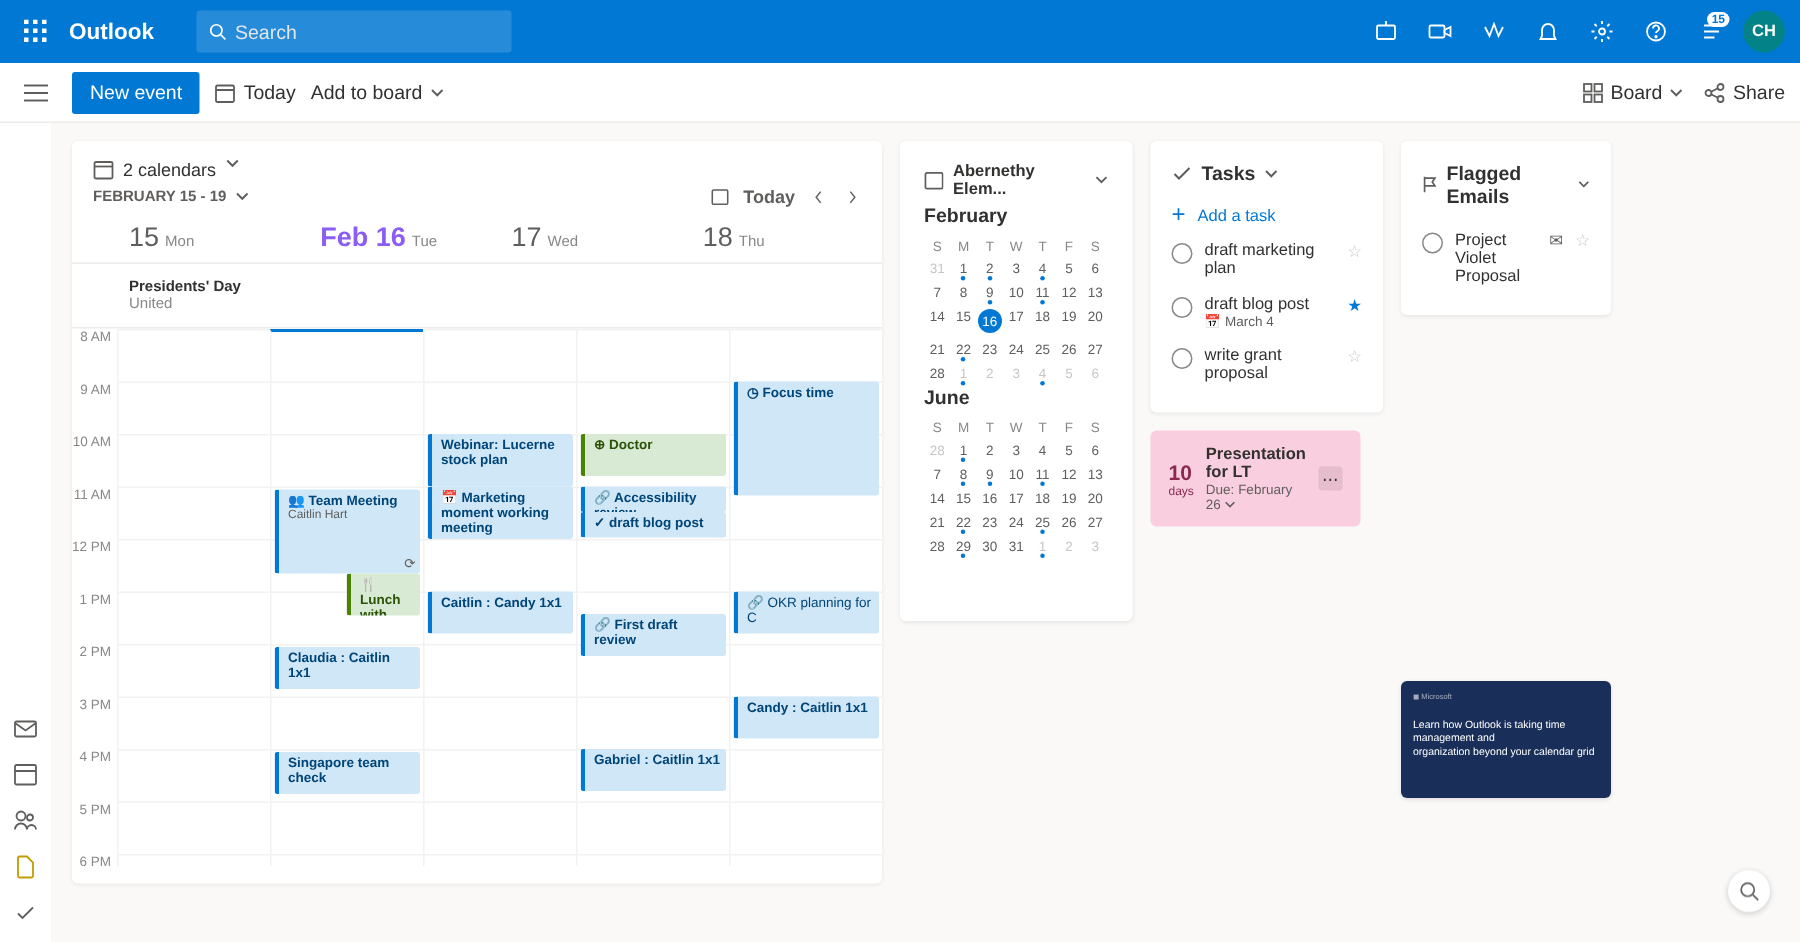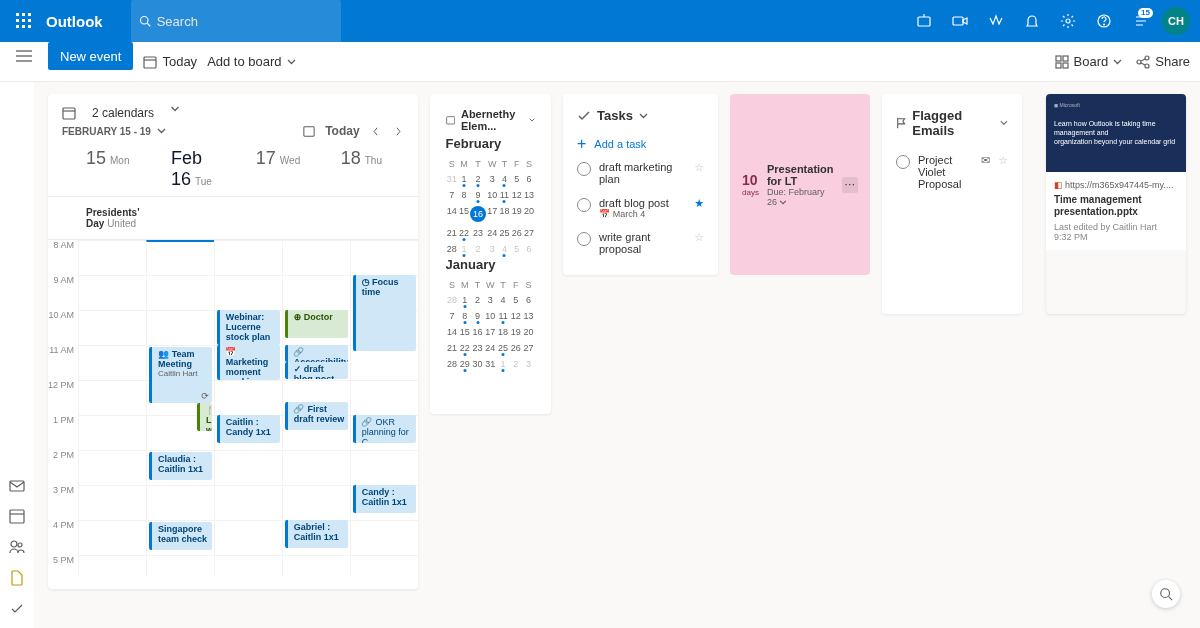--- a/index.html
+++ b/index.html
@@ -1,45 +1,45 @@
 <!DOCTYPE html>
 <html><head>
 <meta charset="utf-8">
 <style>
 *{box-sizing:border-box;margin:0;padding:0;font-family:"Segoe UI",Arial,sans-serif}
 body{background:#fff;font-size:12px;color:#323130;width:1200px;height:628px;overflow:hidden}
 .app{display:flex;flex-direction:column;height:100%}
 .header{background:#0078d4;height:42px;display:flex;align-items:center;color:#fff;padding:5px 8px}
 .waffle{width:32px;height:32px;display:flex;align-items:center;justify-content:center;cursor:pointer}
 .brand{font-size:15px;font-weight:600;margin-left:6px;margin-right:28px}
-.search{background:rgba(255,255,255,0.15);height:43px;width:210px;border-radius:2px;display:flex;align-items:center;padding:0 8px}
+.search{background:rgba(255,255,255,0.15);height:28px;width:210px;border-radius:2px;display:flex;align-items:center;padding:0 8px}
 .search input{background:transparent;border:none;color:#fff;flex:1;outline:none;font-size:13px}
 .search input::placeholder{color:#e6e6e6}
 .hicons{margin-left:auto;display:flex;gap:4px;align-items:center}
 .hicon{width:32px;height:32px;display:flex;align-items:center;justify-content:center;cursor:pointer;position:relative}
 .badge{position:absolute;top:3px;right:3px;background:#fff;color:#0078d4;font-size:8px;font-weight:600;border-radius:8px;padding:0 3px;line-height:10px}
 .avatar{width:28px;height:28px;border-radius:50%;background:#038387;display:flex;align-items:center;justify-content:center;font-size:11px;font-weight:600}
-.toolbar{height:40px;border-bottom:1px solid #edebe9;display:flex;padding:0 10px;gap:10px}
+.toolbar{height:40px;border-bottom:1px solid #edebe9;display:flex;align-items:center;padding:0 10px;gap:10px}
 .hamburger{width:28px;height:28px;display:flex;align-items:center;justify-content:center;cursor:pointer;color:#605e5c}
 .newbtn{background:#0078d4;color:#fff;border:none;height:28px;padding:0 12px;border-radius:2px;font-size:13px;cursor:pointer}
 .tbtn{display:flex;align-items:center;gap:5px;color:#323130;font-size:13px;cursor:pointer}
 .tright{margin-left:auto;display:flex;gap:14px}
 .body{flex:1;display:flex;background:#faf9f8;overflow:hidden}
 .rail{width:34px;background:#fff;display:flex;flex-direction:column;align-items:center;justify-content:flex-end;padding-bottom:12px;gap:16px;color:#605e5c}
 .board{flex:1;padding:12px 14px;overflow:auto;display:flex;gap:12px;align-items:flex-start}
 .card{background:#fff;border-radius:4px;box-shadow:0 1px 3px rgba(0,0,0,0.08)}
 .calcard{width:540px;height:495px;padding:12px 0;display:flex;flex-direction:column}
-.calhead{padding:0 14px;display:flex;align-items:flex-start;gap:16px}
+.calhead{padding:0 14px;display:flex;align-items:flex-start;gap:6px}
 .chev{width:10px;color:#605e5c}
 .calsub{padding:4px 14px;font-size:10px;font-weight:700;color:#605e5c;display:flex;align-items:center;gap:6px}
 .calnav{margin-left:auto;display:flex;gap:10px;align-items:center;font-size:12px;color:#605e5c}
 .weekhead{display:flex;border-bottom:1px solid #edebe9;padding-left:30px}
 .daycol{flex:1;padding:6px 8px}
 .daynum{font-size:18px;color:#605e5c;font-weight:400}
-.today .daynum{color:#0f172a;font-weight:400}
+.today .daynum{color:#8b5cf6;font-weight:700}
 .dow{font-size:10px;color:#8a8886;margin-left:4px}
 .allday{padding:4px 0 4px 30px;display:flex;border-bottom:1px solid #edebe9}
 .holiday{font-size:10px}.holiday b{color:#323130;font-weight:600}.holiday span{color:#8a8886}
 .grid{flex:1;overflow:auto;position:relative;display:flex}
 .times{width:30px;font-size:9px;color:#8a8886;text-align:right;padding-right:4px}
 .times div{height:35px}
 .cols{flex:1;display:flex;position:relative}
 .col{flex:1;border-left:1px solid #f3f2f1;position:relative}
 .col.today{border-top:2px solid #0078d4}
 .hourline{position:absolute;left:0;right:0;border-top:1px solid #f3f2f1}
@@ -56,21 +56,21 @@
 .mgrid .d.sel span{background:#0078d4;color:#fff;border-radius:50%;display:inline-block;width:16px;height:16px;line-height:16px}
 .mgrid .d.dot::after{content:"";position:absolute;bottom:0;left:50%;transform:translateX(-50%);width:3px;height:3px;border-radius:50%;background:#0078d4}
 .tasks{width:155px;padding:14px}
 .chead{display:flex;align-items:center;gap:6px;font-size:13px;font-weight:600;margin-bottom:10px}
 .task{display:flex;align-items:flex-start;gap:8px;padding:6px 0;font-size:11px;color:#323130}
 .task .circ{width:14px;height:14px;border:1.5px solid #8a8886;border-radius:50%;flex-shrink:0;margin-top:1px}
 .task .star{color:#c8c6c4;margin-left:auto;cursor:pointer}
 .task .star.on{color:#0078d4}
 .addtask{color:#0078d4;display:flex;gap:8px;align-items:center;font-size:11px;padding:4px 0}
 .flagged{width:140px;padding:14px}
-.stack{display:flex;flex-direction:row;gap:12px}
+.stack{display:flex;flex-direction:column;gap:12px}
 .countdown{background:#f9cedf;border-radius:4px;padding:10px 12px;width:140px;display:flex;gap:8px;align-items:center}
 .cdnum{font-size:14px;font-weight:700;color:#8b2950}
 .cddays{font-size:8px;color:#8b2950}
 .cdtitle{font-size:11px;font-weight:600;color:#323130}
 .cddue{font-size:9px;color:#605e5c}
 .cdmore{margin-left:auto;background:rgba(0,0,0,0.08);border-radius:2px;width:20px;height:16px;display:flex;align-items:center;justify-content:center;font-size:11px;cursor:pointer}
 .filecard{width:140px;border-radius:4px;overflow:hidden;box-shadow:0 1px 3px rgba(0,0,0,0.1)}
 .thumb{height:78px;background:#1a2e5a;color:#fff;padding:8px;font-size:6px;line-height:1.4}
 .filebody{background:#fff;padding:8px;font-size:10px}
 .fileurl{color:#605e5c;font-size:9px;margin-bottom:4px;white-space:nowrap;overflow:hidden;text-overflow:ellipsis}
@@ -334,21 +334,21 @@
               <div class="col">
                 <div class="ev green" style="top: 70px; height: 28px;">
                   <div style="font-weight:600">⊕ Doctor</div>
                 </div>
                 <div class="ev blue" style="top: 105px; height: 17px;">
                   <div style="font-weight:600">🔗 Accessibility review</div>
                 </div>
                 <div class="ev blue" style="top: 122px; height: 17px;">
                   <div style="font-weight:600">✓ draft blog post</div>
                 </div>
-                <div class="ev blue" style="top: 162px; height: 28px;">
+                <div class="ev blue" style="top: 190px; height: 28px;">
                   <div style="font-weight:600">🔗 First draft review</div>
                 </div>
                 <div class="ev blue" style="top: 280px; height: 28px;">
                   <div style="font-weight:600">Gabriel : Caitlin 1x1</div>
                 </div>
               </div>
               <div class="col">
                 <div class="ev blue" style="top: 35px; height: 76px;">
                   <div style="font-weight:600">◷ Focus time</div>
                 </div>
@@ -412,21 +412,21 @@
               <div class="d"><span>26</span></div>
               <div class="d"><span>27</span></div>
               <div class="d"><span>28</span></div>
               <div class="d dim dot"><span>1</span></div>
               <div class="d dim"><span>2</span></div>
               <div class="d dim"><span>3</span></div>
               <div class="d dim dot"><span>4</span></div>
               <div class="d dim"><span>5</span></div>
               <div class="d dim"><span>6</span></div>
             </div>
-            <div class="mtitle">January</div>
+            <div class="mtitle">June</div>
             <div class="mgrid">
               <div class="dh">S</div>
               <div class="dh">M</div>
               <div class="dh">T</div>
               <div class="dh">W</div>
               <div class="dh">T</div>
               <div class="dh">F</div>
               <div class="dh">S</div>
               <div class="d dim"><span>28</span></div>
               <div class="d dot"><span>1</span></div>
@@ -541,26 +541,20 @@
           </div>
         </div>
         <div style="height:220px"></div>
         <div class="filecard">
           <div class="thumb">
             <div style="font-size:5px;opacity:0.6">◼ Microsoft</div>
             <div style="margin-top:10px;font-size:7px;line-height:1.3">
               <span>Learn how Outlook is taking time management and</span><br><span>organization beyond your calendar grid</span>
             </div>
           </div>
-          <div class="filebody">
-            <div class="fileurl"><span style="color:#d04423">◧</span> <span>https://m365x947445-my....</span></div>
-            <div class="filetitle">Time management presentation.pptx</div>
-            <div class="filemeta">Last edited by Caitlin Hart</div>
-            <div class="filemeta">9:32 PM</div>
-          </div>
         </div>
       </div>
     </div>
   </div>
 </div>
 
 <div class="zoom">
   <svg width="14" height="14" viewBox="0 0 16 16" fill="none" stroke="#605e5c" stroke-width="1.3">
       <circle cx="7" cy="7" r="5"></circle>
       <line x1="11" y1="11" x2="15" y2="15"></line>

